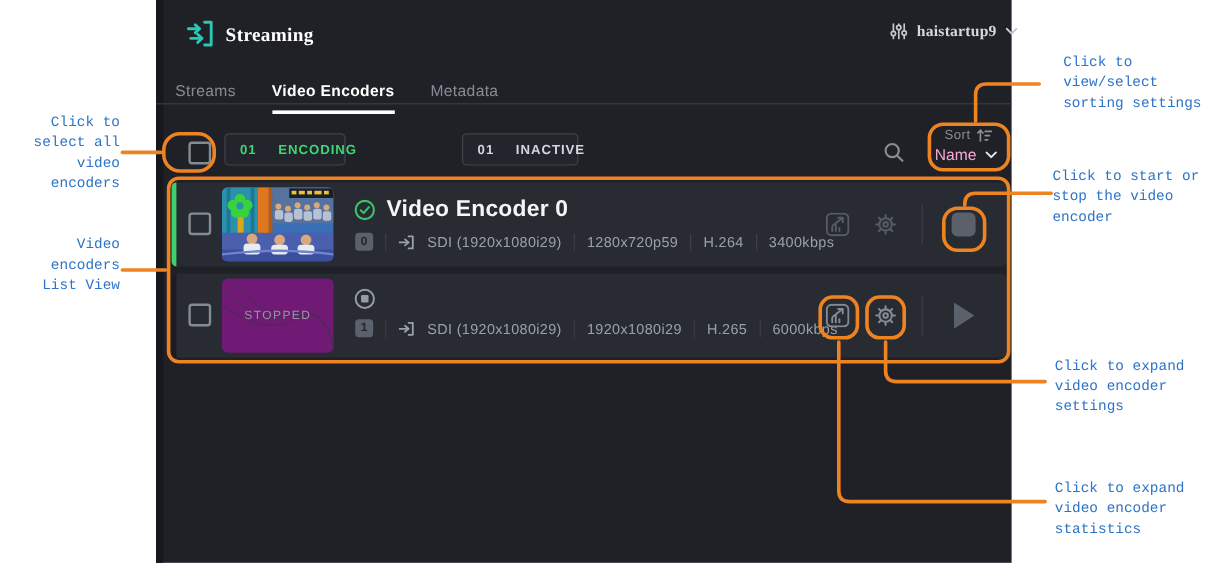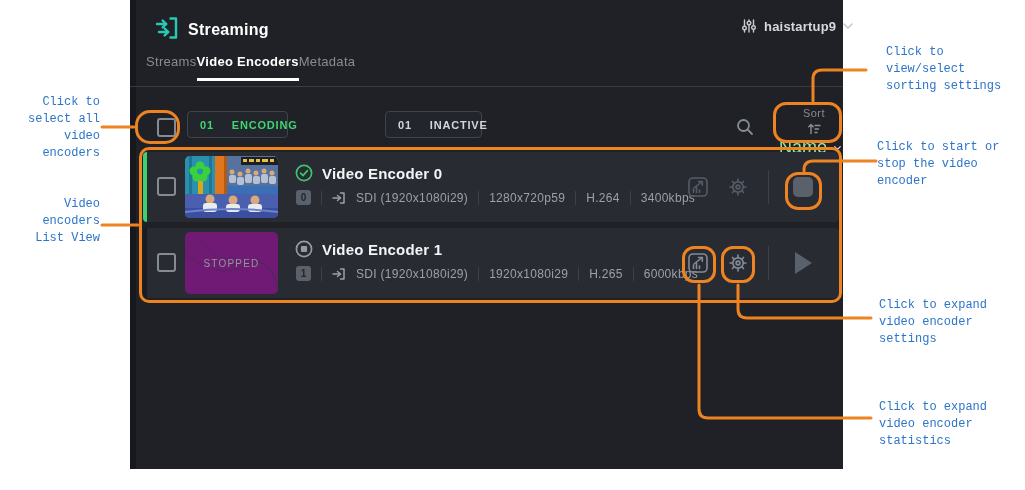--- a/index.html
+++ b/index.html
@@ -3,63 +3,63 @@
 <meta charset="utf-8">
 <style>
   * { margin:0; padding:0; box-sizing:border-box; }
   body { background:#fff; font-family:"Liberation Sans", sans-serif; }
   .canvas { position:relative; width:1025px; height:490px; background:#ffffff; overflow:hidden; }
 
   
   .panel { position:absolute; left:130px; top:0; width:713px; height:469px; background:#1f2127; }
   .panel-edge { position:absolute; left:0; top:0; width:6px; height:100%; background:#16181d; }
 
-  .app-header { position:absolute; left:0; top:0; width:100%; height:56px; }
+  .app-header { position:absolute; left:0; top:0; width:100%; height:56px;font-family:Liberation Serif, serif; }
   .logo { position:absolute; left:24px; top:15px; width:26px; height:26px; }
   .app-title { position:absolute; left:58px; top:21px; font-size:16px; font-weight:bold; color:#ffffff; letter-spacing:.3px; }
   .user-menu { position:absolute; left:611px; top:18px; display:flex; align-items:center; gap:7px; cursor:pointer; }
   .user-name { font-size:13px; color:#d5d8dc; font-weight:bold; letter-spacing:.2px; }
 
-  .tabs { position:absolute; left:16px; top:54px; display:flex; }
+  .tabs { position:absolute; left:16px; top:68px; display:flex; gap:30px; }
   .tab { font-size:13px; color:#868c95; letter-spacing:.3px; padding-bottom:9px; cursor:pointer; }
   .tab.active { color:#ffffff; font-weight:bold; border-bottom:3px solid #ffffff; }
   .tabs-divider { position:absolute; left:0; top:86px; width:100%; height:1px; background:#383c44; }
 
   
   .checkbox { width:19px; height:19px; border:2px solid #858b94; border-radius:3px; background:transparent; cursor:pointer; }
   .select-all-box { position:absolute; left:27px; top:118px; }
   .filter-btn { position:absolute; top:111px; height:27px; display:flex; align-items:center; gap:9px; padding:0 12px;
                 border:1px solid #3f444c; border-radius:4px; background:#22252b; font-size:11px; font-weight:bold;
                 letter-spacing:.8px; cursor:pointer; }
   .filter-btn .sep { width:1px; height:13px; background:#3a3f47; }
   .filter-btn.dim { border-color:#31353d; }
   .f-encoding { left:57px; width:101px; }
   .f-alert    { left:165px; width:83px; }
   .f-inactive { left:255px; width:97px; }
 
   .search-btn { position:absolute; left:606px; top:118px; width:18px; height:18px; cursor:pointer; }
   .sort-ctl { position:absolute; left:649px; top:107px; width:62px; cursor:pointer; }
-  .sort-row1 { display:flex; align-items:center; gap:4px; padding-left:8px;flex-direction:column; }
+  .sort-row1 { display:flex; align-items:center; gap:4px; padding-left:8px; }
   .sort-label { font-size:11px; color:#868c95; letter-spacing:.4px; }
   .sort-row2 { display:flex; align-items:center; gap:7px; margin-top:2px; }
-  .sort-value { font-size:18px; color:#86efac; }
+  .sort-value { font-size:13px; color:#f9a8d4; }
 
   
   .enc-row { position:absolute; left:13px; width:696px; height:70px; background:#282b32; border-radius:4px; }
   .row-0 { top:152px; }
   .row-1 { top:228px; }
   .stripe { position:absolute; left:0; top:0; width:4px; height:100%; border-radius:4px 0 0 4px; }
   .row-check { position:absolute; left:14px; top:25px; }
   .thumb { position:absolute; left:42px; top:4px; width:93px; height:62px; border-radius:5px; overflow:hidden; background:#701a75; }
   .thumb-stopped { display:flex; align-items:center; justify-content:center; }
   .thumb-stopped .swoosh { position:absolute; left:0; top:0; }
   .stopped-label { position:relative; font-size:10px; color:#9298a1; letter-spacing:1.2px; }
   .enc-info { position:absolute; left:152px; top:12px; }
   .title-line { display:flex; align-items:center; gap:9px; }
-  .enc-name { font-size:15px; font-weight:bold; color:#f4f5f7; letter-spacing:.2px; }
+  .enc-name { font-size:19px; font-weight:bold; color:#f4f5f7; letter-spacing:.2px; }
   .meta-line { display:flex; align-items:center; gap:10px; margin-top:8px; margin-left:1px; }
   .badge { width:15px; height:15px; background:#5a616b; border-radius:3px; color:#23262c; font-size:10px; font-weight:bold;
            display:flex; align-items:center; justify-content:center; }
   .meta-sep { width:1px; height:14px; background:#3c4049; }
   .meta-text { font-size:12px; color:#9aa1a9; letter-spacing:.3px; }
   .row-icons { position:absolute; right:0; top:0; height:100%; }
   .icon-btn { position:absolute; top:25px; width:20px; height:20px; cursor:pointer; }
   .stats-btn { left: 545px; } .gear-btn { left:585px; }
   .actions-sep { position:absolute; left:625px; top:18px; width:1px; height:34px; background:#3c4049; }
   .stop-btn { position:absolute; left:650px; top:25px; width:20px; height:20px; background:#5a616b; border-radius:5px; cursor:pointer; }
@@ -270,21 +270,20 @@
           <path d="M10,2 Q28,30 50,26" stroke="#33363e" stroke-width="1" opacity="0.4"></path>
         </svg>
         <span class="stopped-label">STOPPED</span>
       </div>
       <div class="enc-info">
         <div class="title-line">
           <svg width="18" height="18" viewBox="0 0 18 18" fill="none" stroke="#959ba4" stroke-width="1.7">
             <circle cx="9" cy="9" r="7.6"></circle>
               <rect x="5.9" y="5.9" width="6.2" height="6.2" rx="1" fill="#959ba4" stroke="none"></rect>
           </svg>
-          <span class="enc-name">Video Encoder 1</span>
         </div>
         <div class="meta-line">
           <span class="badge">1</span>
           <span class="meta-sep"></span>
           <svg width="14" height="14" viewBox="0 0 14 14" fill="none" stroke="#9aa1a9" stroke-width="1.5" stroke-linecap="round" stroke-linejoin="round">
             <path d="M8.5,2 H12 V12 H8.5"></path>
               <path d="M1,7 H8"></path>
               <path d="M5.5,4.5 L8.5,7 L5.5,9.5"></path>
           </svg>
           <span class="meta-text">SDI (1920x1080i29)</span>

